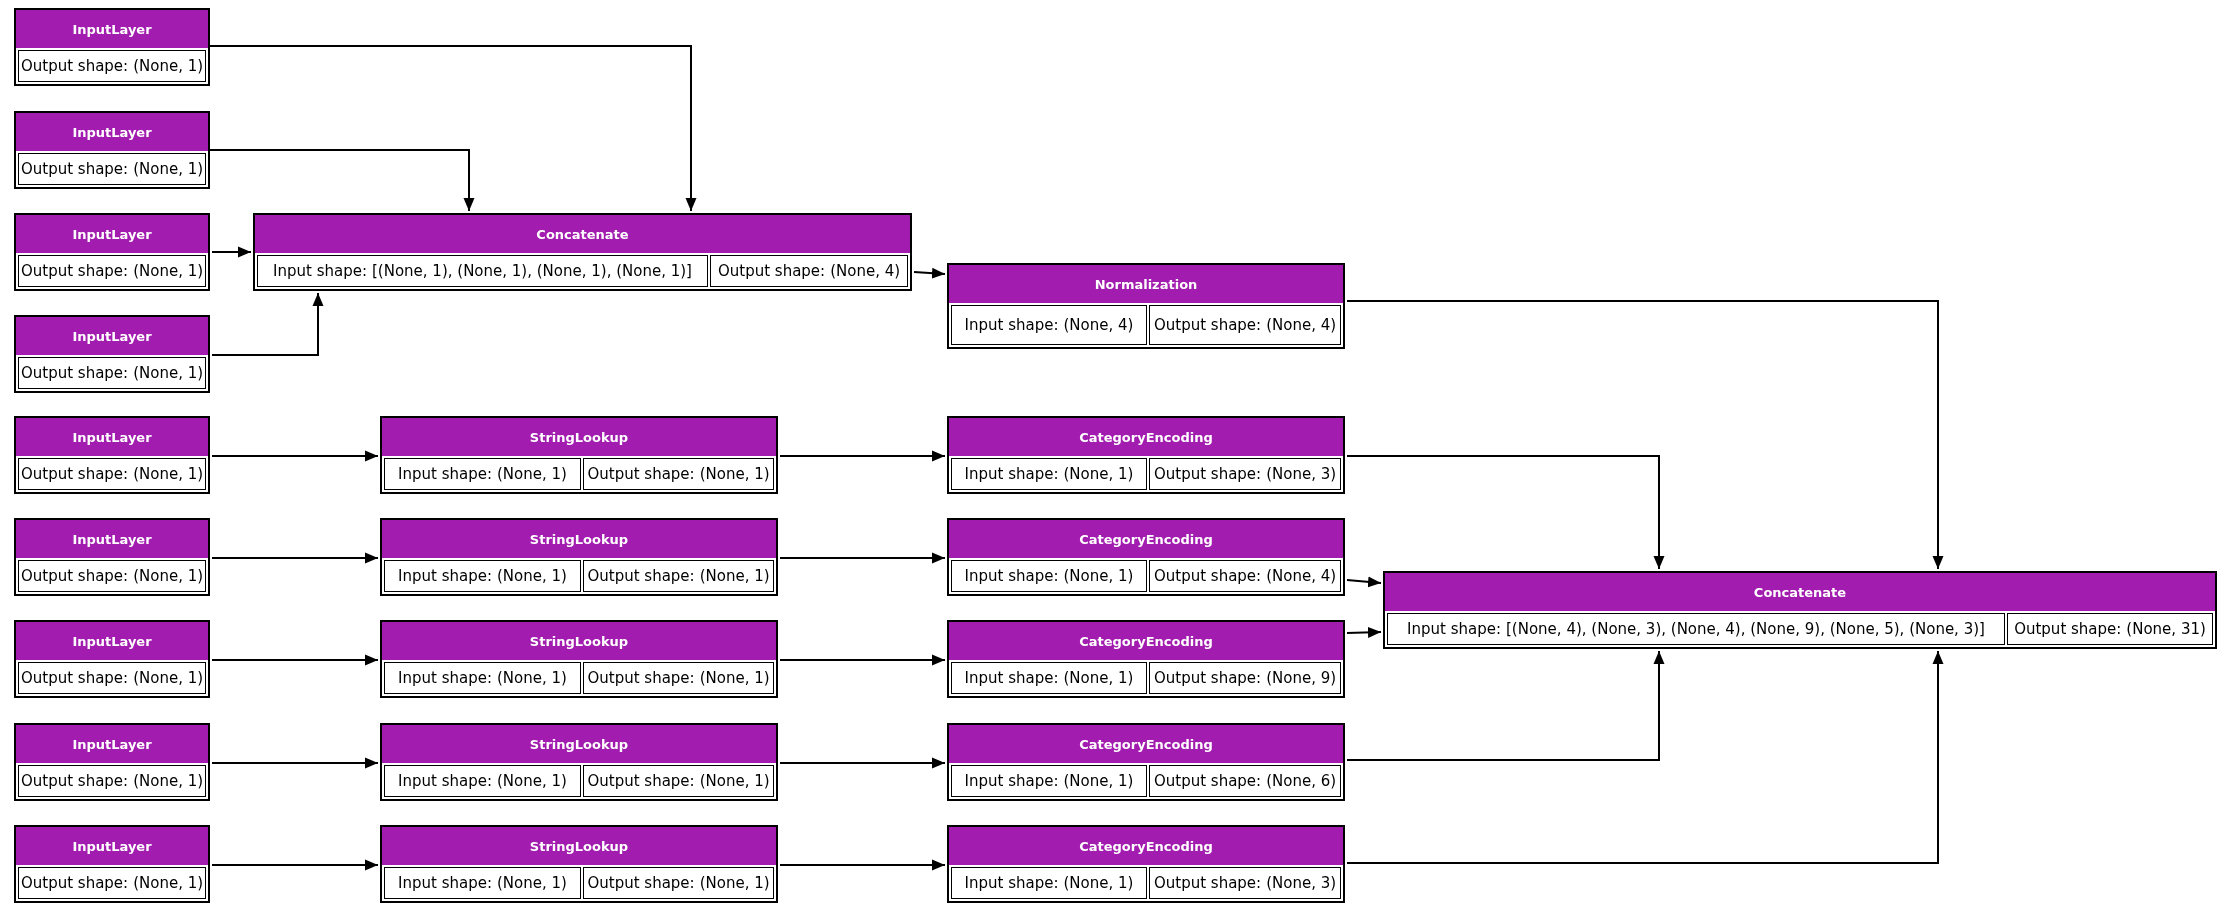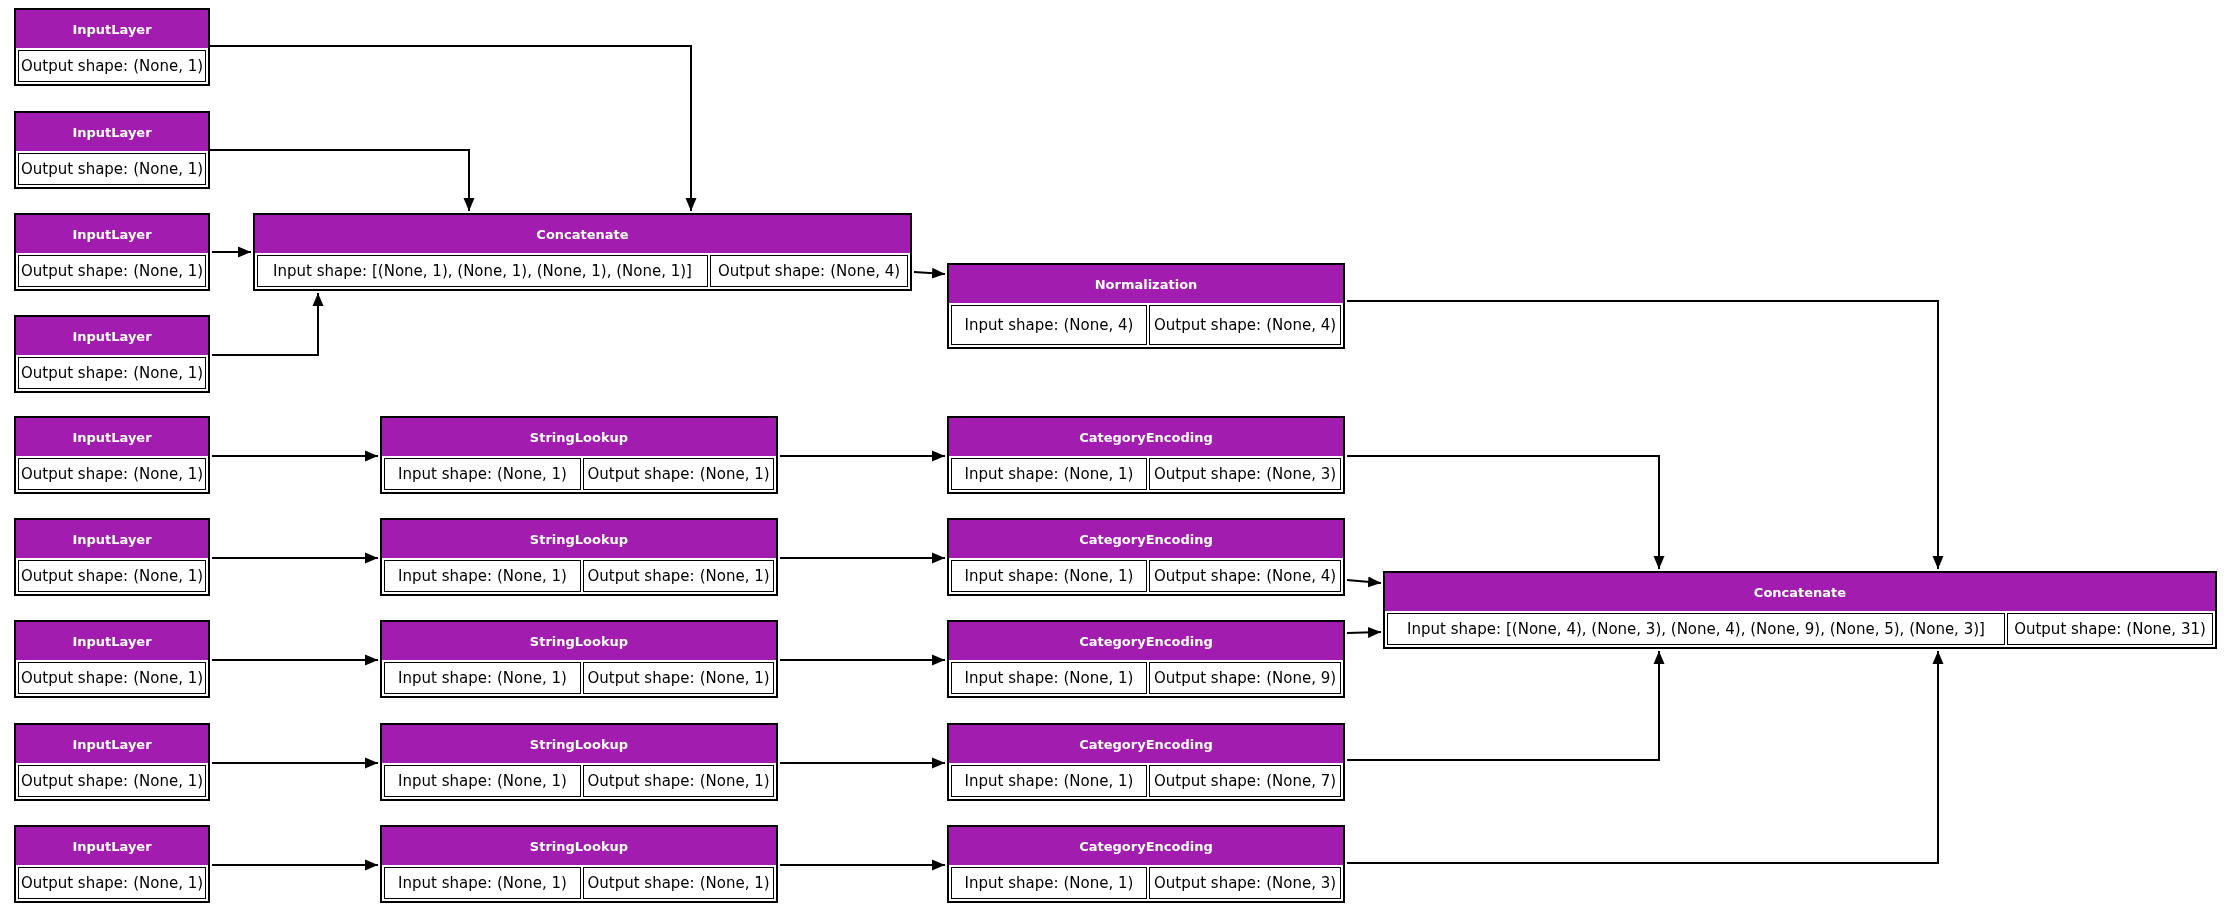--- a/index.html
+++ b/index.html
@@ -316,21 +316,21 @@
     </div>
     <div class="node" style="left: 947px; top: 723px; width: 398px; height: 78px;">
       <div class="node-title">CategoryEncoding</div>
       <div class="node-cells">
         <div class="cell" style="flex: 0 0 196px;">
           <span class="lbl">Input shape:</span>
           <span class="val">(None, 1)</span>
         </div>
         <div class="cell grow">
           <span class="lbl">Output shape:</span>
-          <span class="val">(None, 7)</span>
+          <span class="val">(None, 6)</span>
         </div>
       </div>
     </div>
     <div class="node" style="left: 947px; top: 825px; width: 398px; height: 78px;">
       <div class="node-title">CategoryEncoding</div>
       <div class="node-cells">
         <div class="cell" style="flex: 0 0 196px;">
           <span class="lbl">Input shape:</span>
           <span class="val">(None, 1)</span>
         </div>

